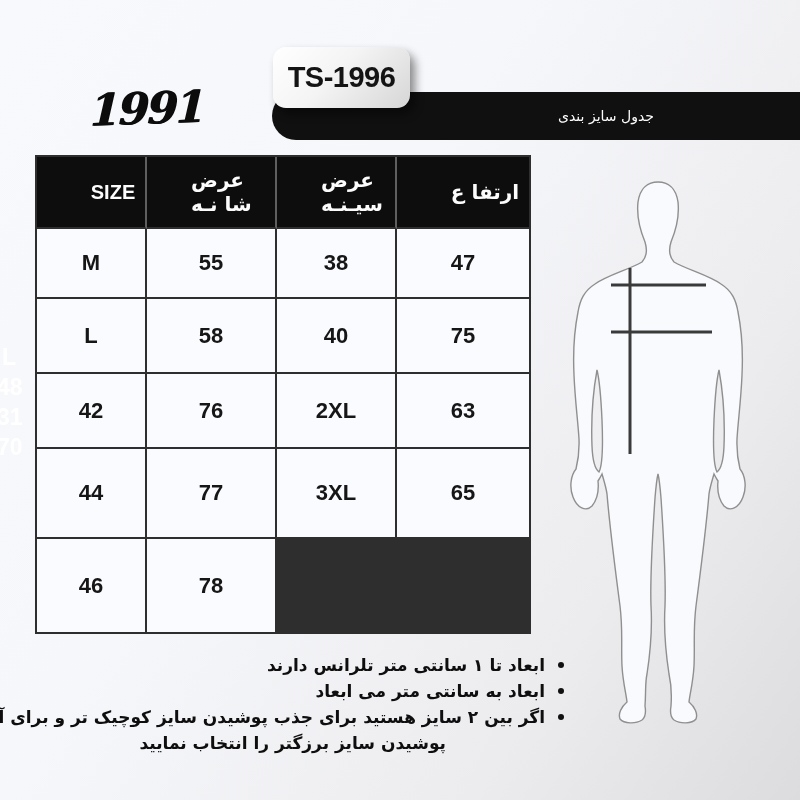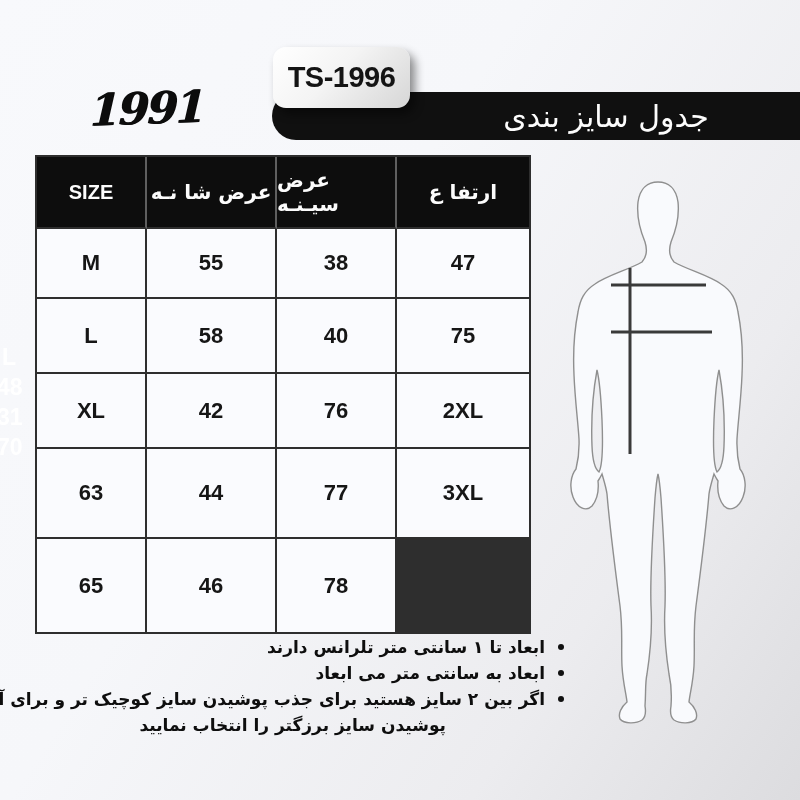--- a/index.html
+++ b/index.html
@@ -20,21 +20,21 @@
   }
 
   
   .title-bar{
     position:absolute;left:272px;top:92px;width:528px;height:48px;
     background:#101010;border-radius:24px 0 0 24px;z-index:1;
   }
   .title-bar .title{
     position:absolute;left:140px;right:0;top:0;height:48px;
     display:flex;align-items:center;justify-content:center;
-    color:#fdfdfd;font-size:30px;font-weight:400;
+    color:#fdfdfd;font-size:14px;font-weight:400;
   }
 
   
   .badge{
     position:absolute;left:273px;top:47px;width:137px;height:61px;z-index:2;
     background:linear-gradient(135deg,#ffffff 0%,#f4f4f4 45%,#d6d6d6 100%);
     border-radius:13px;box-shadow:5px 6px 10px rgba(0,0,0,0.45);
     display:flex;align-items:center;justify-content:center;
     color:#141414;font-size:29px;font-weight:700;letter-spacing:-0.5px;
   }
@@ -50,32 +50,33 @@
   .size-table .c{
     background:#fafbfe;display:flex;align-items:center;justify-content:center;
     border-right:2px solid #2e2e2e;border-bottom:2px solid #2e2e2e;
     font-weight:700;font-size:22px;color:#161616;
   }
   .size-table .c:nth-child(4n){border-right:none;}
   .size-table .c:nth-child(n+21){border-bottom:none;}
   .size-table .h{
     background:#0d0d0d;color:#fcfcfc;font-size:20px;
     border-right:2px solid #5f5f5f;
+    padding-left:44px;
   }
   .size-table .h:nth-child(4n){border-right:none;}
 
   
   .ghost{position:absolute;color:#ffffff;font-weight:700;font-size:23px;z-index:3;}
 
   
   .figure{position:absolute;left:568px;top:178px;width:230px;height:570px;}
 
   
   .notes{
-    position:absolute;top:634px;right:236px;width:540px;z-index:3;
+    position:absolute;top:652px;right:236px;width:540px;z-index:3;
     direction:rtl;text-align:right;
   }
   .note-row{display:flex;direction:rtl;align-items:flex-start;line-height:26px;white-space:nowrap;}
   .note-row .dot{
     flex:0 0 auto;width:6px;height:6px;border-radius:50%;background:#101010;
     margin:10px 0 0 13px;
   }
   .note-text{font-weight:700;font-size:17px;color:#0e0e0e;}
   .note-cont{padding-right:118px;line-height:26px;white-space:nowrap;}
 </style>
@@ -99,21 +100,20 @@
   <div class="c">M</div>
   <div class="c">55</div>
   <div class="c">38</div>
   <div class="c">47</div>
 
   <div class="c">L</div>
   <div class="c">58</div>
   <div class="c">40</div>
   <div class="c">75</div>
 
-  <div class="c">XL</div>
   <div class="c">42</div>
   <div class="c">76</div>
 
   <div class="c">2XL</div>
   <div class="c">63</div>
   <div class="c">44</div>
   <div class="c">77</div>
 
   <div class="c">3XL</div>
   <div class="c">65</div>

